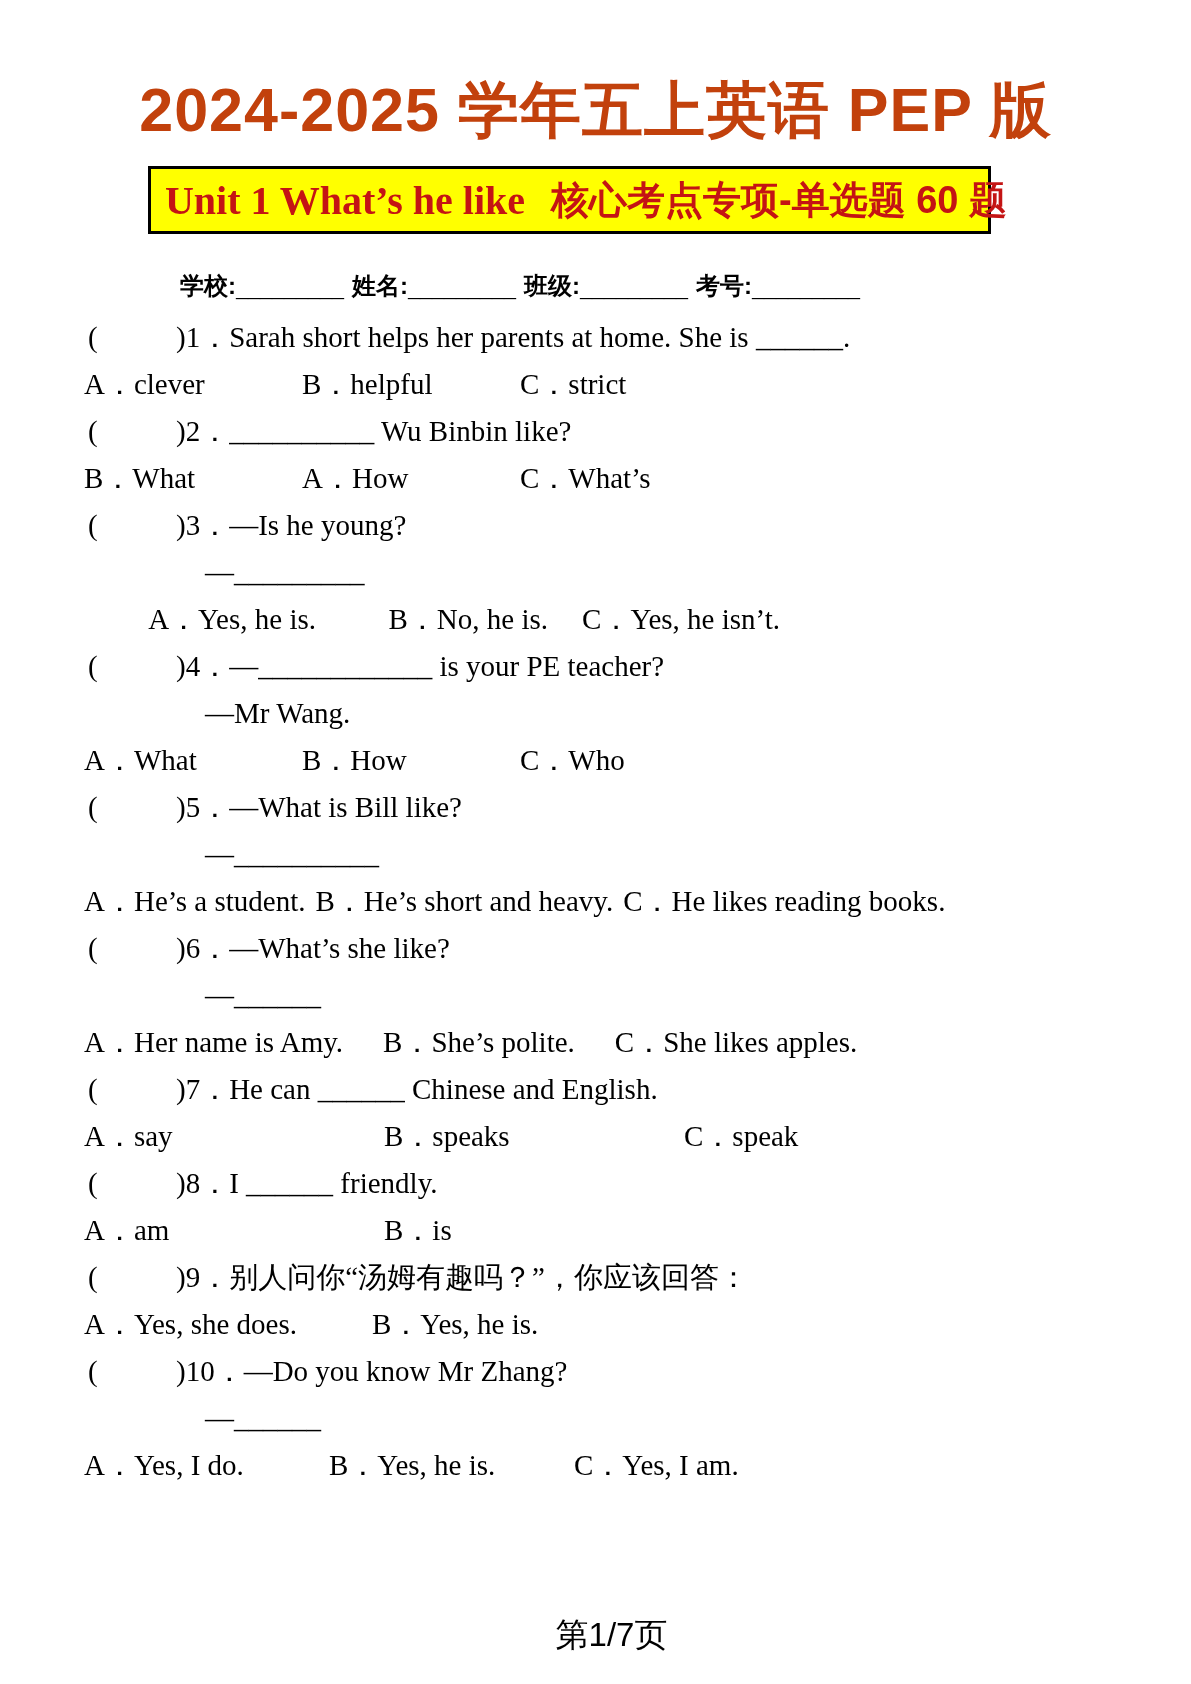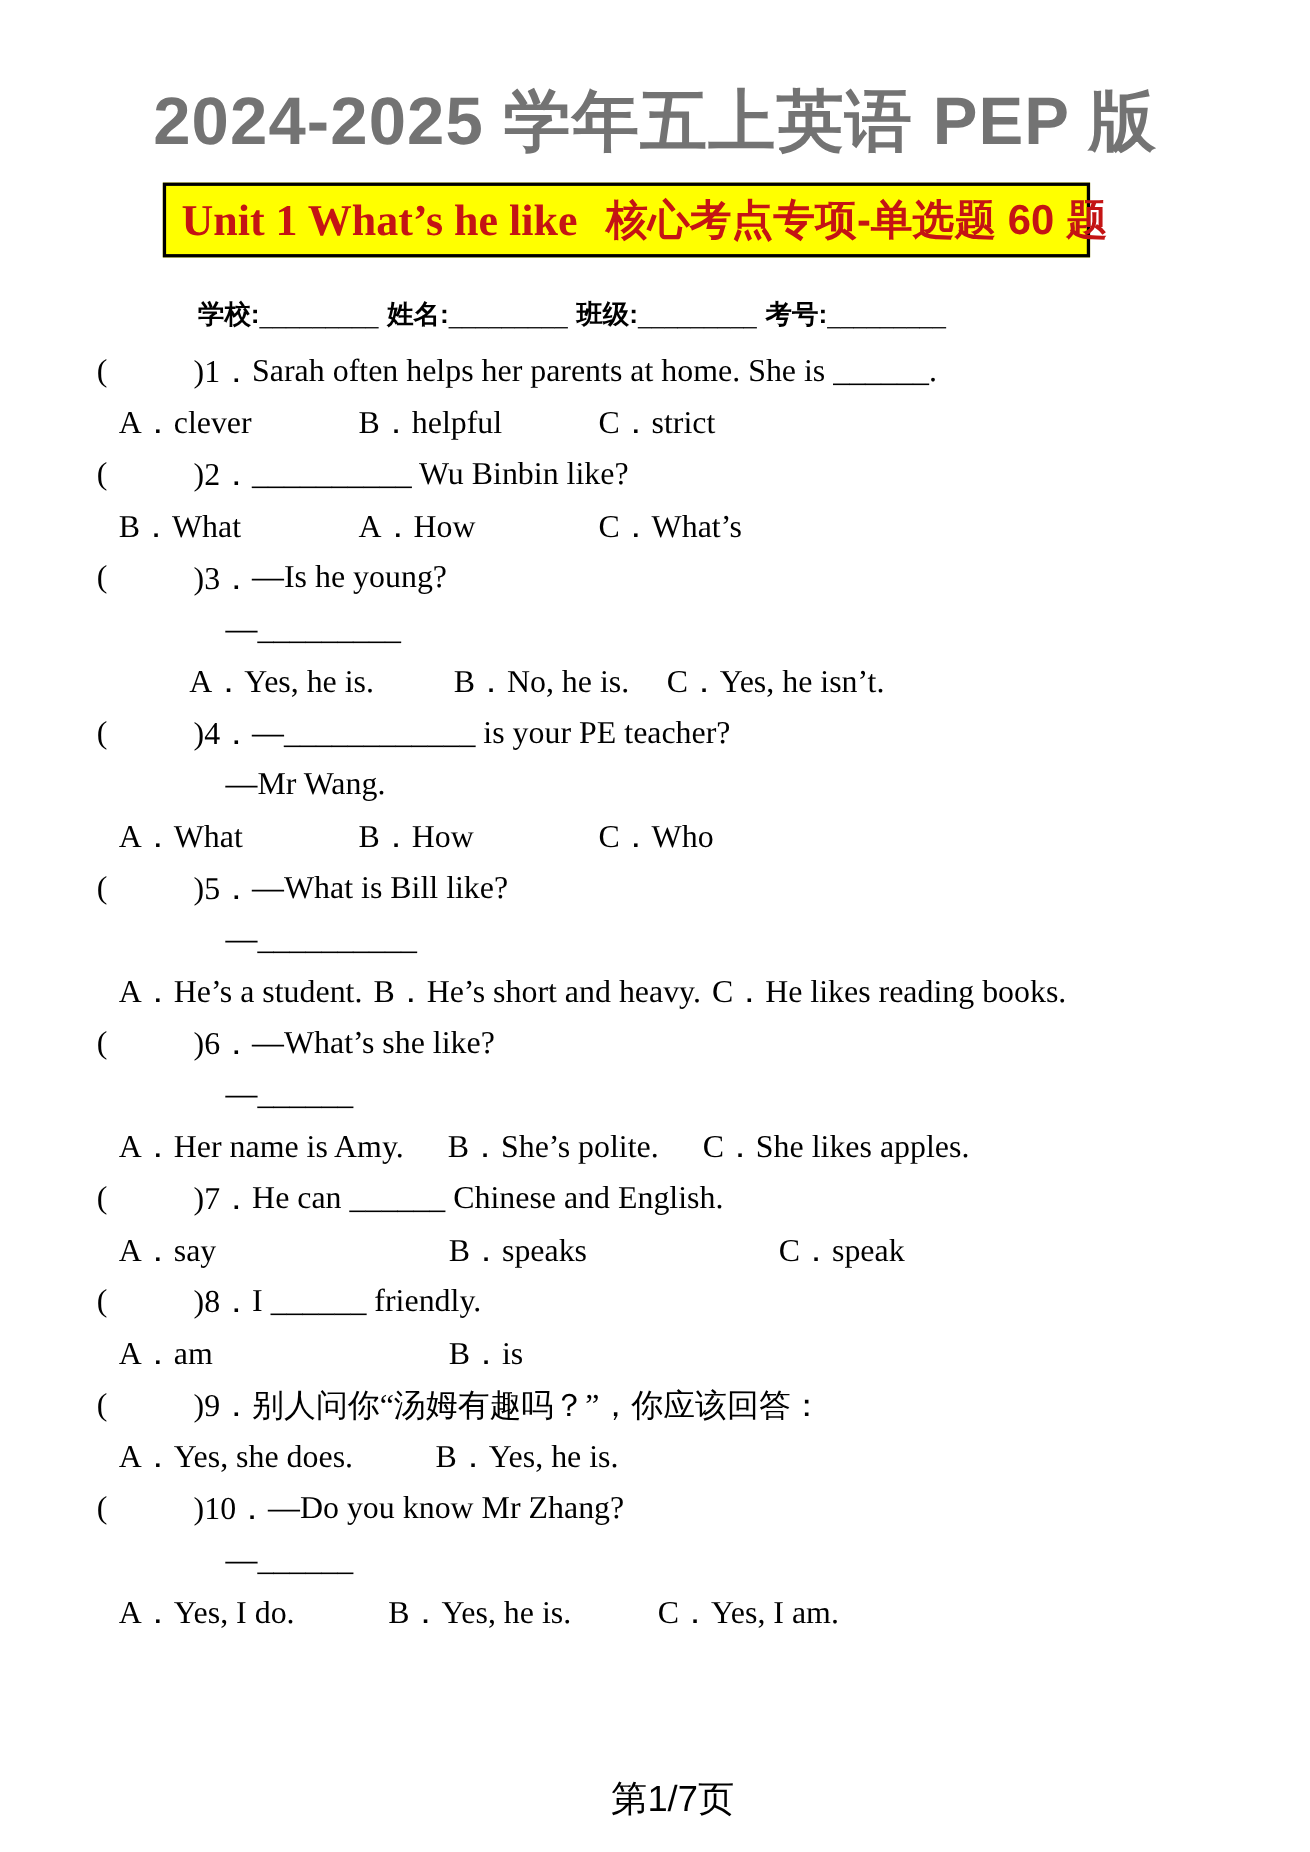--- a/index.html
+++ b/index.html
@@ -83,21 +83,21 @@
     margin-left: 88px;
     width: 88px;
     flex: 0 0 88px;
   }
   .q-num { }
   .q-text { }
   .subline {
     padding-left: 205px;
   }
   .options {
-    padding-left: 108px;
+    padding-left: 84px;
   }
   .option {
     display: inline-block;
     min-width: 218px;
   }
   .option:last-child { min-width: 0; }
   .question:nth-child(3) .option { min-width: 232px; text-align: right; }
   .question:nth-child(5) .option { min-width: 0; margin-right: 10px; text-align: right; }
   .question:nth-child(6) .option { min-width: 0; margin-right: 40px; }
   .question:nth-child(7) .option { min-width: 300px; }
@@ -110,21 +110,21 @@
     left: 16px;
     width: 100%;
     text-align: center;
     font-family: "Liberation Sans", sans-serif;
     font-size: 33px;
   }
 </style>
 </head>
 <body style="color: rgb(0, 0, 0);">
 
-<h1 class="title" style="color: #737373;">2024-2025 学年五上英语 PEP 版</h1>
+<h1 class="title" style="color: #c2410c;">2024-2025 学年五上英语 PEP 版</h1>
 
 <div class="banner" style="background: rgb(255, 255, 0); border-color: rgb(0, 0, 0);">
   <span class="banner-en" style="color: rgb(196, 20, 20);">Unit 1 What’s he like</span>
   <span class="banner-zh" style="color: rgb(196, 20, 20);">核心考点专项-单选题 60 题</span>
 </div>
 
 <div class="form-line">
   <span class="form-label">学校:</span>
     <span class="form-blank">_________</span>
   <span class="form-label">姓名:</span>
@@ -133,21 +133,21 @@
     <span class="form-blank"> _________</span>
   <span class="form-label">考号:</span>
     <span class="form-blank"> _________</span>
 </div>
 
 <div class="questions">
     <div class="question">
       <div class="row q-main">
         <span class="paren">(</span>
         <span class="q-num">)1．</span>
-        <span class="q-text">Sarah often helps her parents at home. She is ______.</span>
+        <span class="q-text">Sarah short helps her parents at home. She is ______.</span>
       </div>
       <div class="row options">
         <span class="option">A．clever</span>
         <span class="option">B．helpful</span>
         <span class="option">C．strict</span>
       </div>
     </div>
     <div class="question">
       <div class="row q-main">
         <span class="paren">(</span>

